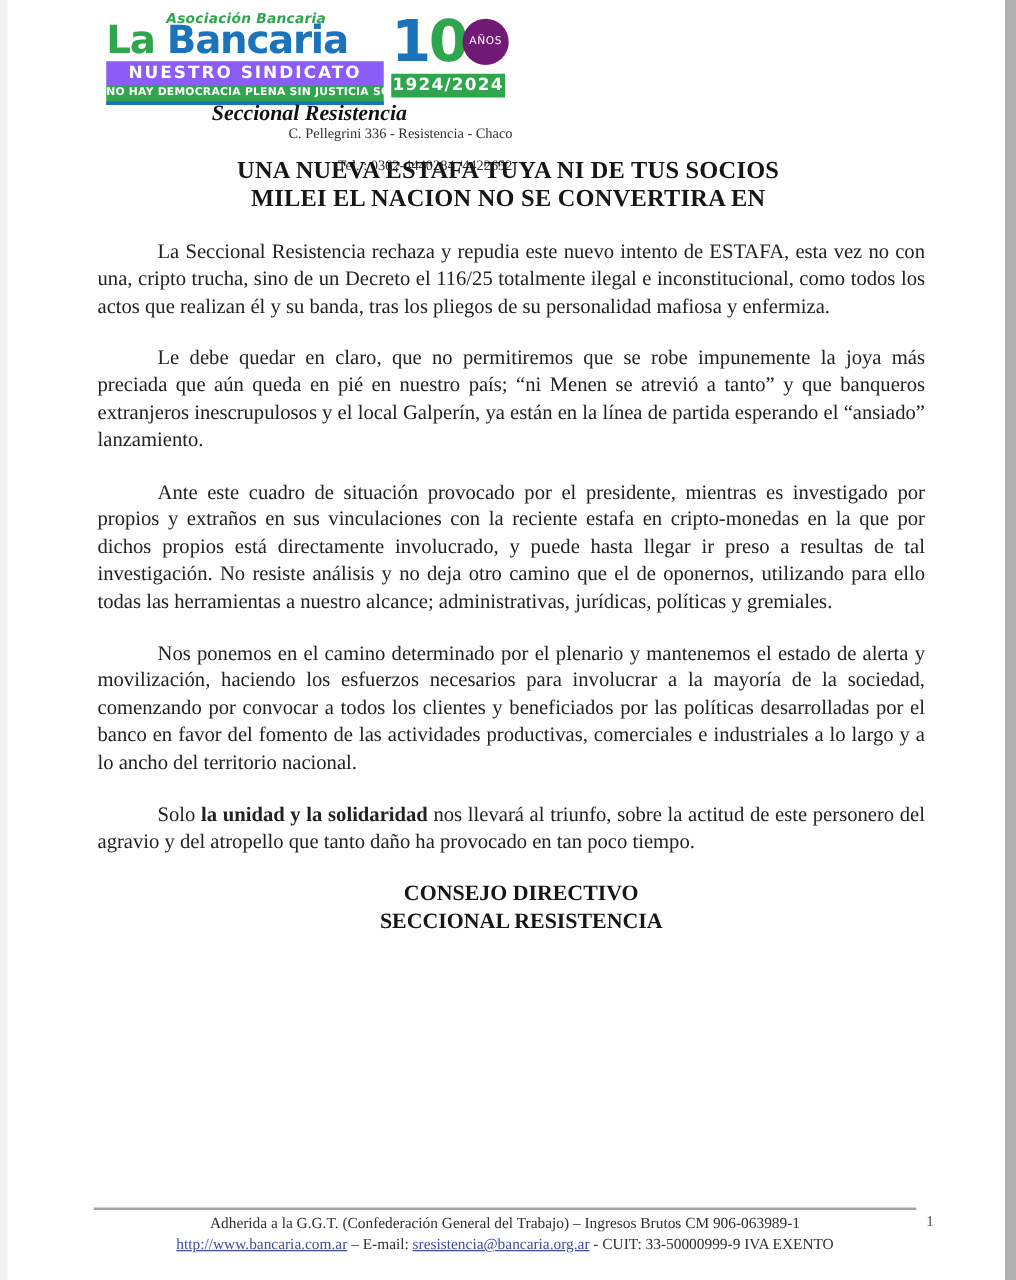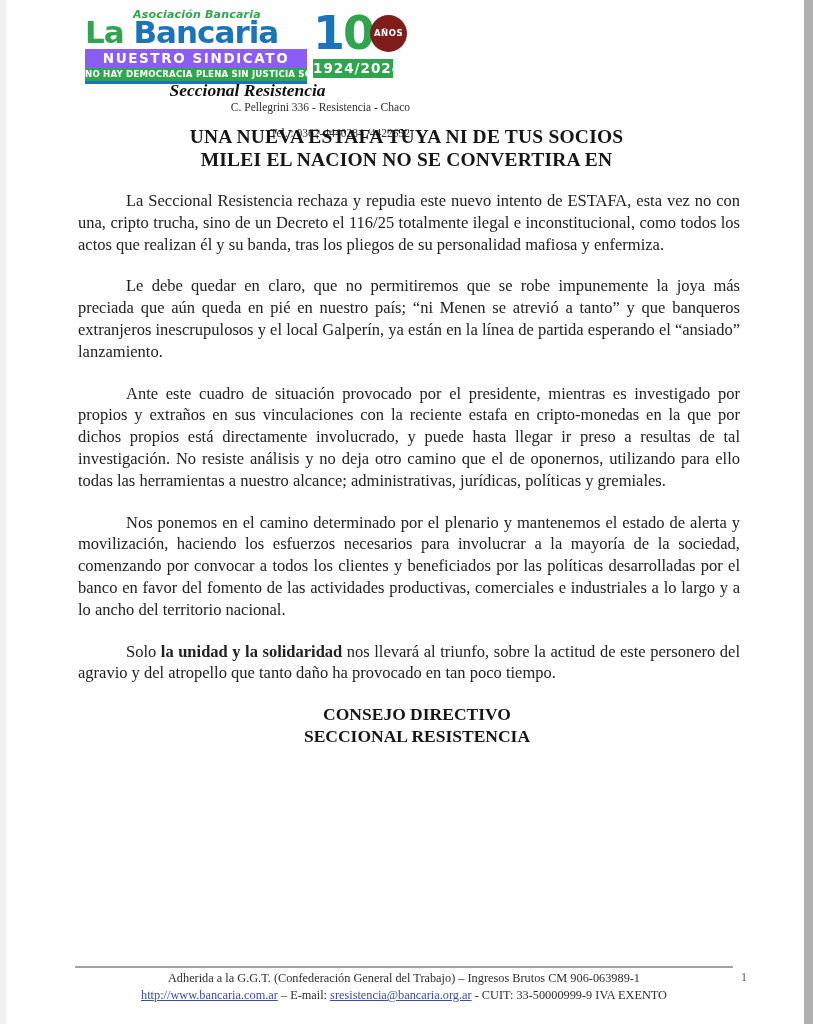--- a/index.html
+++ b/index.html
@@ -38,26 +38,26 @@
     font-size:8.6px;line-height:13px;text-align:center;letter-spacing:.2px;white-space:nowrap;
   }
   .logo-right{position:absolute;top:2px;left:228px;width:100px;}
   .logo-hundred{
     font-family:"DejaVu Sans",sans-serif;font-weight:bold;
     font-size:46px;line-height:46px;letter-spacing:-2px;
     display:flex;align-items:center;
   }
   .anos-disc{
     display:inline-flex;align-items:center;justify-content:center;
-    width:37px;height:37px;border-radius:50%;background:#7f1d1d;color:#fff;
-    font-family:"DejaVu Sans",sans-serif;font-weight:bold;font-size:8.5px;
+    width:37px;height:37px;border-radius:50%;background:#701a75;color:#fff;
+    font-family:"DejaVu Sans",sans-serif;font-weight:normal;font-size:8.5px;
     letter-spacing:.5px;margin-left:-3px;
   }
   .logo-years{
-    margin-top:3px;width:80px;height:19px;background:#2fa64d;color:#fff;
+    margin-top:3px;width:91px;height:19px;background:#2fa64d;color:#fff;
     font-family:"DejaVu Sans",sans-serif;font-weight:bold;font-size:13.5px;
     line-height:19px;text-align:center;letter-spacing:1px;
   }
   .section-name{
     position:absolute;top:72px;left:0;width:325px;text-align:center;
     font-weight:bold;font-style:italic;font-size:17.5px;color:#111;
   }
   .addr{position:absolute;left:0;width:325px;text-align:right;font-size:11.5px;color:#2f2f2f;}
   .addr-1{top:93px;}
   .addr-2{top:119px;}

